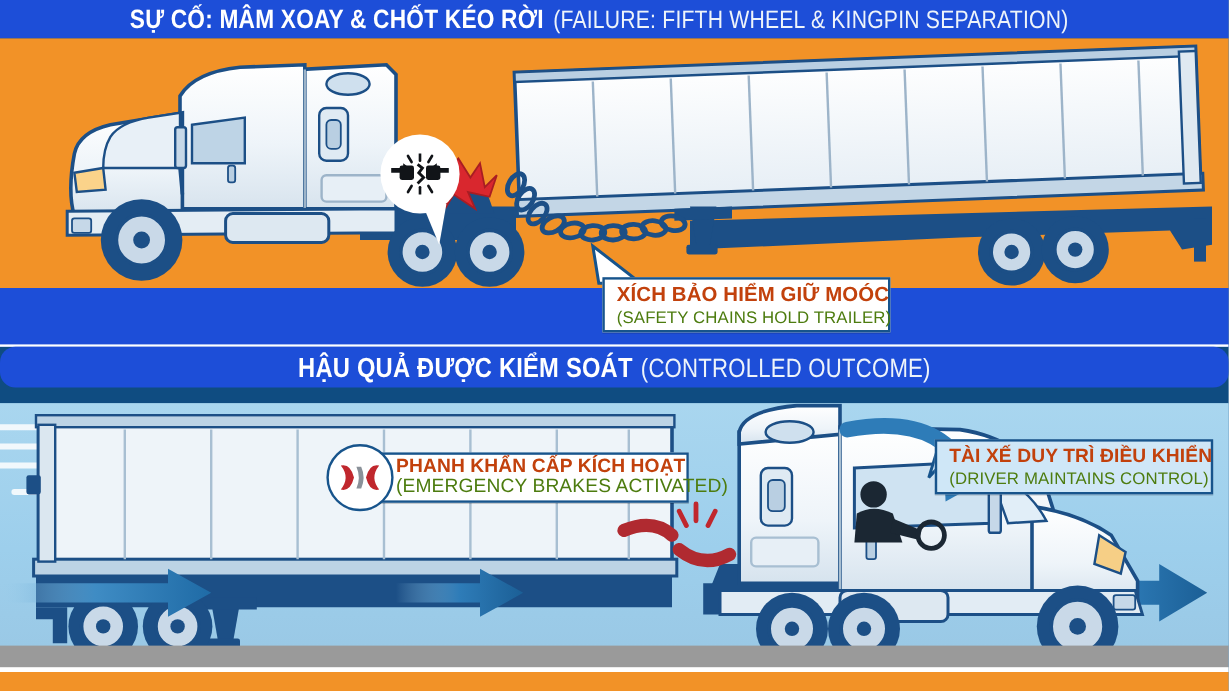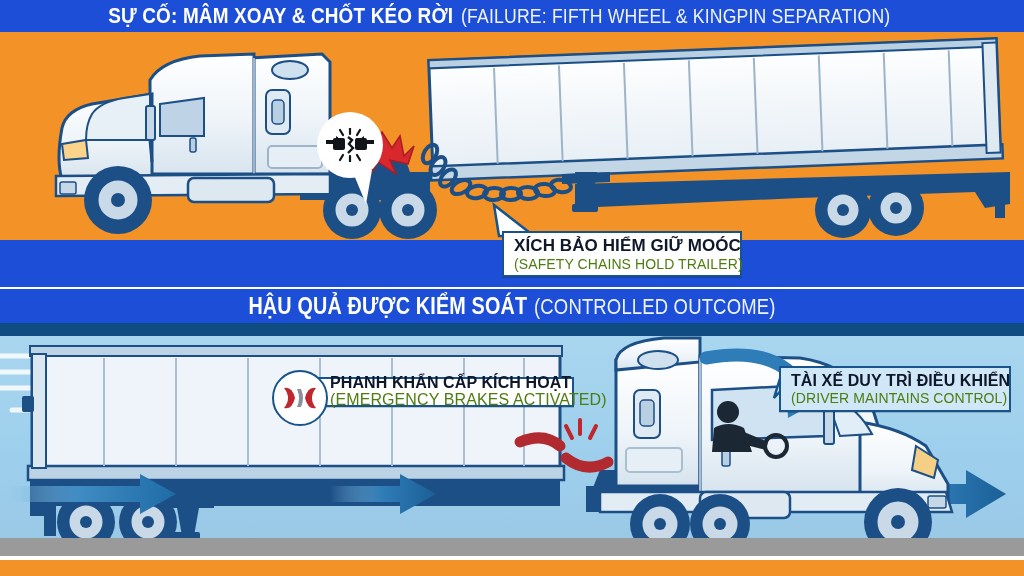--- a/index.html
+++ b/index.html
@@ -4,21 +4,21 @@
 <title>Fifth Wheel Separation Infographic</title>
 <style>
   html,body{margin:0;padding:0;background:#fff;}
   body{width:1024px;height:576px;overflow:hidden;font-family:"Liberation Sans",sans-serif;}
   #stage{position:relative;width:1024px;height:576px;overflow:hidden;background:#0f4c81;}
 
   
   .band{position:absolute;left:0;width:1024px;background:#1d4ed8;display:flex;align-items:center;justify-content:center;}
   #band-top{top:0;height:32px;}
   #band-mid{top:240px;height:47px;border-bottom:2px solid #ffffff;}
-  #band-mid2{top:289px;height:34px;}
+  #band-mid2{top:289px;height:34px;border-radius:13px;}
   .band-inner{display:flex;align-items:baseline;gap:7px;white-space:nowrap;}
   .hd-vi{color:#ffffff;font-weight:700;font-size:23px;letter-spacing:.2px;
          transform:scaleX(.86);transform-origin:right center;font-family:"Liberation Sans",sans-serif;}
   .hd-en{color:#eef4fa;font-weight:400;font-size:22px;letter-spacing:.2px;
          transform:scaleX(.84);transform-origin:left center;font-family:"Liberation Sans",sans-serif;}
   #band-top .hd-vi{font-size:22px;}
   #band-top .hd-en{font-size:21px;}
 
   
   #panel-top{position:absolute;left:0;top:32px;width:1024px;height:208px;background:#f29227;overflow:hidden;}
@@ -28,27 +28,27 @@
   #orange-foot{position:absolute;left:0;top:560px;width:1024px;height:16px;background:#f29227;}
   #panel-bot-sky{position:absolute;left:0;top:336px;width:1024px;height:202px;
       background:linear-gradient(180deg,#a9d6ef 0%,#9dcfec 60%,#9ac9e6 100%);}
 
   
   .layer{position:absolute;left:0;top:0;}
 
   
   .callout{position:absolute;background:#ffffff;border:2px solid #17548c;
            box-shadow:0 1px 0 rgba(0,0,0,.18);padding:4px 10px 5px 10px;box-sizing:border-box;}
-  .callout .c-vi{display:block;text-align:center;color:#0f172a;font-weight:700;font-size:17px;
+  .callout .c-vi{display:block;text-align:center;color:#c2410c;font-weight:700;font-size:17px;
                  letter-spacing:.1px;line-height:1.1;white-space:nowrap;}
   .callout .c-en{display:block;text-align:center;color:#4d7c0f;font-weight:400;font-size:14px;
                  letter-spacing:.1px;line-height:1.15;white-space:nowrap;}
 
   #callout-chain{left:502px;top:231px;width:240px;height:46px;}
-  #callout-brake{left:310px;top:377px;width:264px;height:30px;border-color:#17548c;
+  #callout-brake{left:310px;top:377px;width:264px;height:42px;border-color:#17548c;
                  display:flex;flex-direction:column;justify-content:center;padding-left:18px;}
   #callout-brake .c-vi{font-size:16px;text-align:left;}
   #callout-brake .c-en{font-size:16px;text-align:left;}
   #brake-badge{position:absolute;left:272px;top:370px;width:56px;height:56px;border-radius:50%;
                background:#ffffff;border:2.5px solid #17548c;box-sizing:border-box;z-index:6;
                display:flex;align-items:center;justify-content:center;}
 
   #callout-driver{left:779px;top:366px;width:232px;height:46px;background:#cfe7f7;border-color:#17548c;}
   #callout-driver .c-vi{font-size:16px;}
   #callout-driver .c-en{font-size:14px;}

